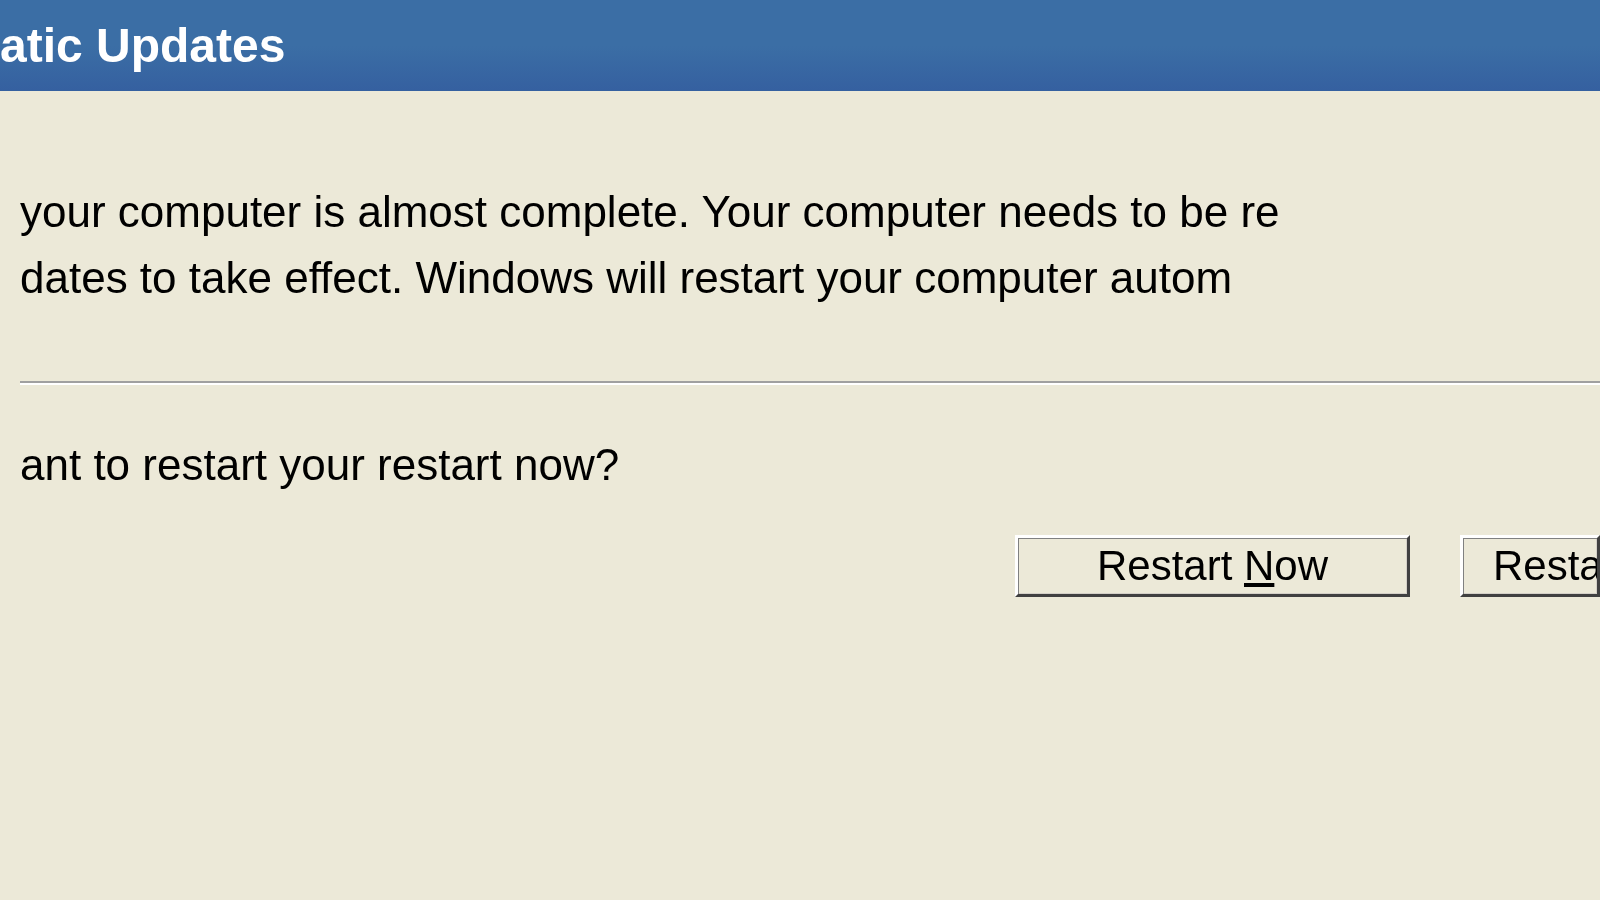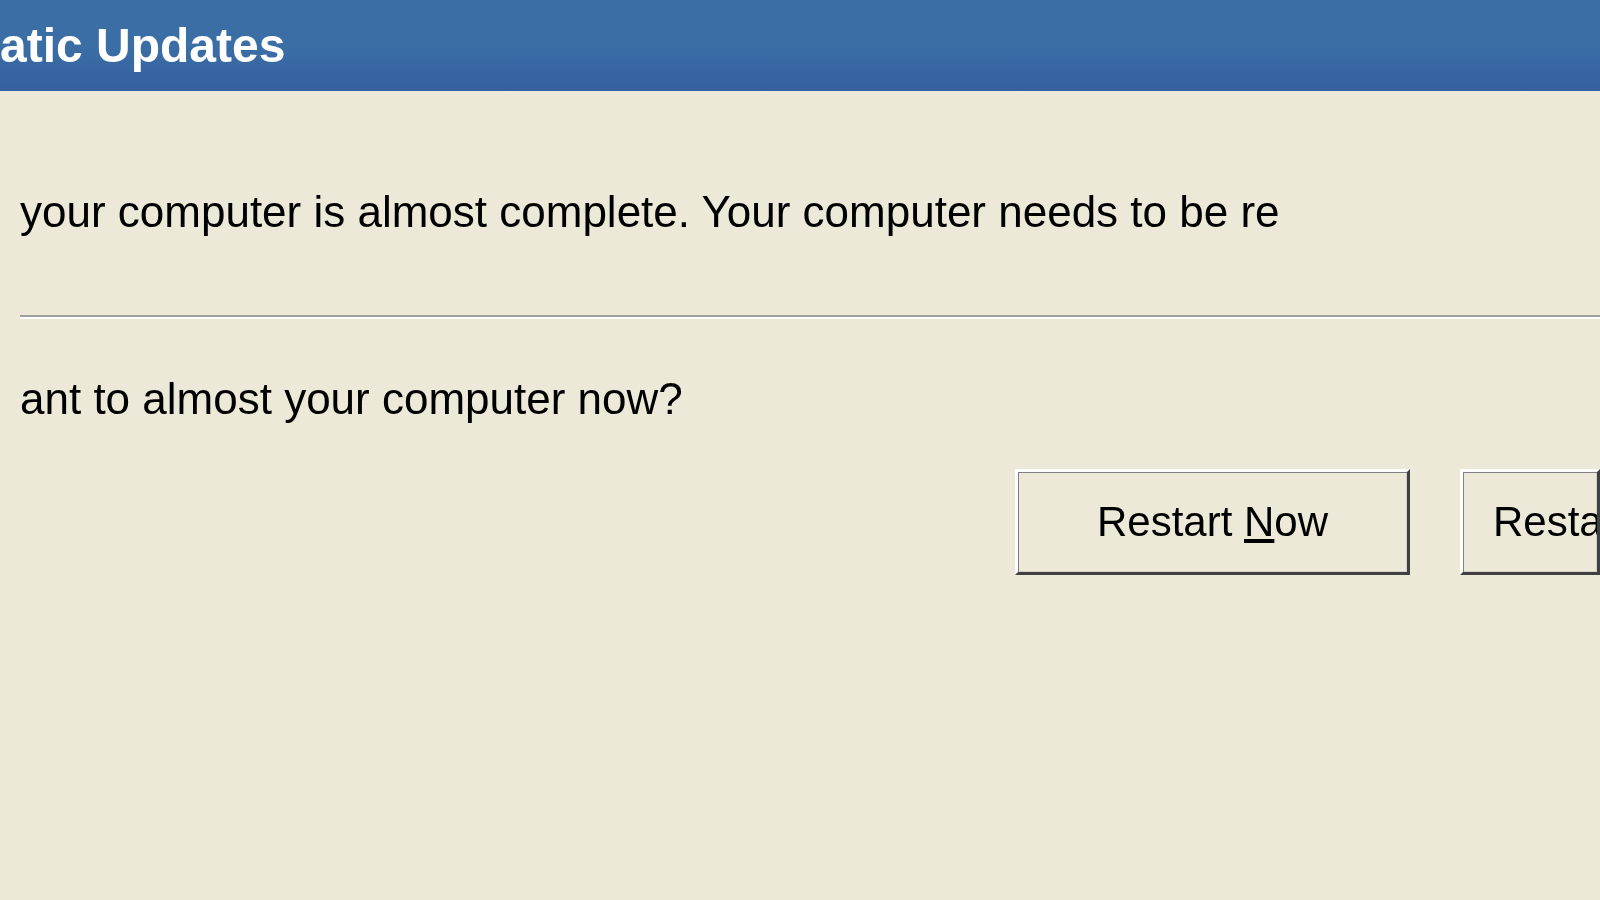--- a/index.html
+++ b/index.html
@@ -69,21 +69,21 @@
     }
     .btn {
       font-family: Tahoma, Verdana, sans-serif;
       font-size: 42px;
       background: #ece9d8;
       border-top: 3px solid #ffffff;
       border-left: 3px solid #ffffff;
       border-right: 3px solid #404040;
       border-bottom: 3px solid #404040;
       box-shadow: 1px 1px 0 #808080 inset, -1px -1px 0 #d4d0c8 inset;
-      padding: 26px 48px;
+      padding: 4px 48px;
       cursor: pointer;
       white-space: nowrap;
       overflow: hidden;
     }
     .btn-restart-now {
       width: 395px;
       text-align: center;
     }
     .btn-restart-later {
       width: 140px;
@@ -96,23 +96,24 @@
   </style>
 </head>
 <body>
 
 <div class="dialog">
   <div class="titlebar">
     <span>atic Updates</span>
   </div>
   <div class="body-area">
     <div class="message-line">your computer is almost complete. Your computer needs to be re</div>
+    <div class="message-line">dates to take effect. Windows will restart your computer autom</div>
     <div class="divider"></div>
     <div class="question-row">
-      <div class="question">ant to almost your computer now?</div>
+      <div class="question">ant to restart your restart now?</div>
     </div>
     <div class="button-row">
       <button class="btn btn-restart-now">
         <span>Restart </span><span class="access-key">N</span><span>ow</span>
       </button>
       <button class="btn btn-restart-later">
         <span>Resta</span>
       </button>
     </div>
   </div>

